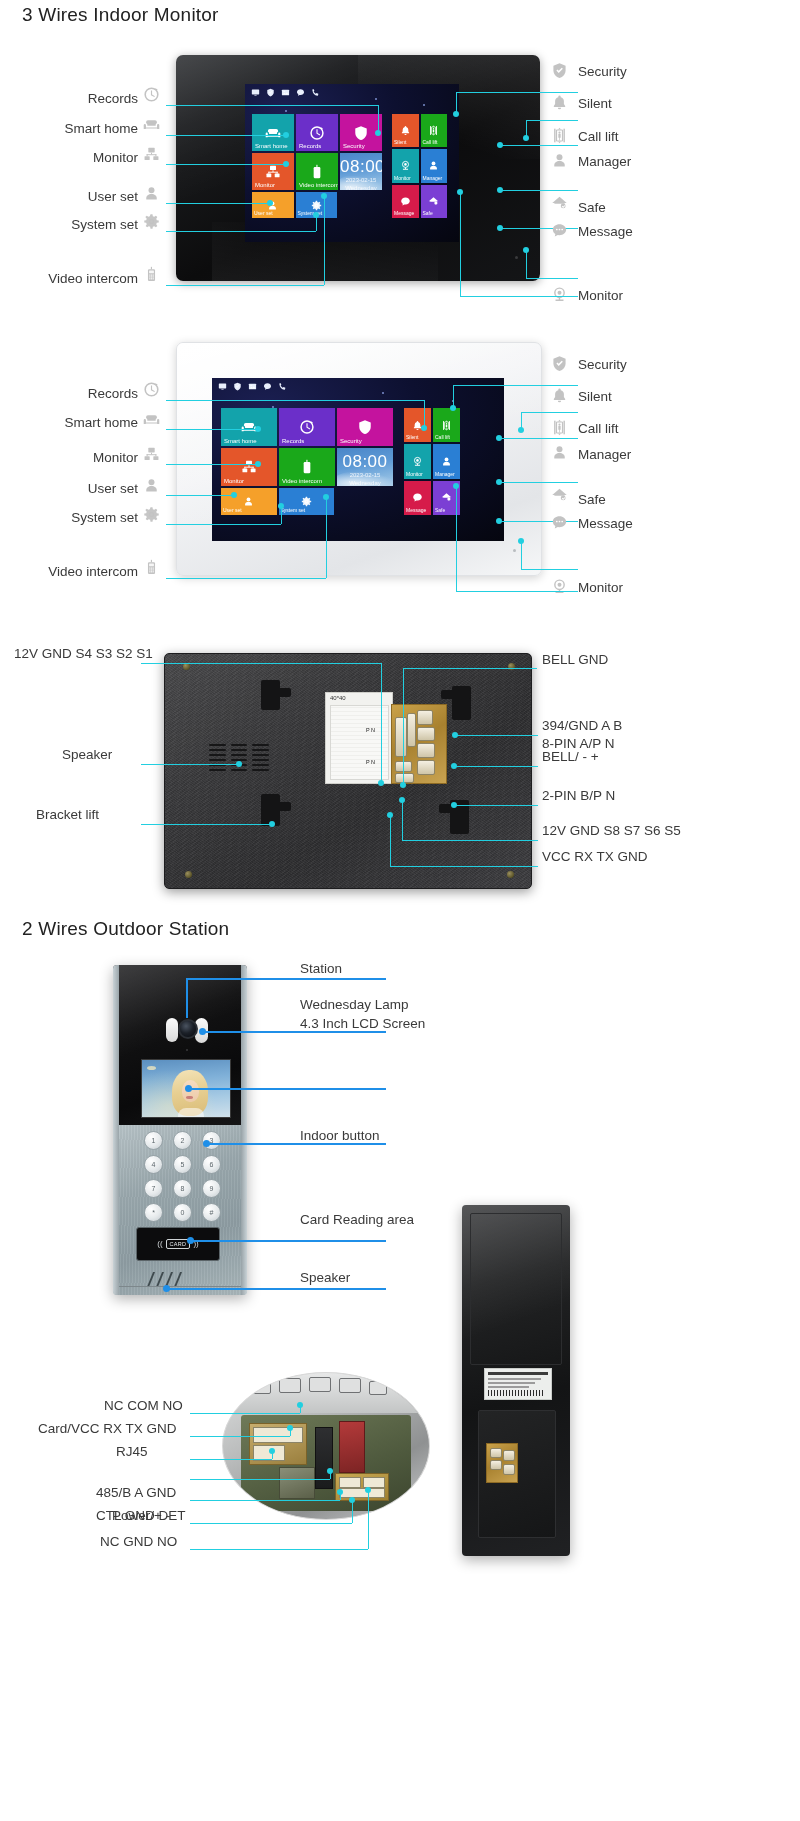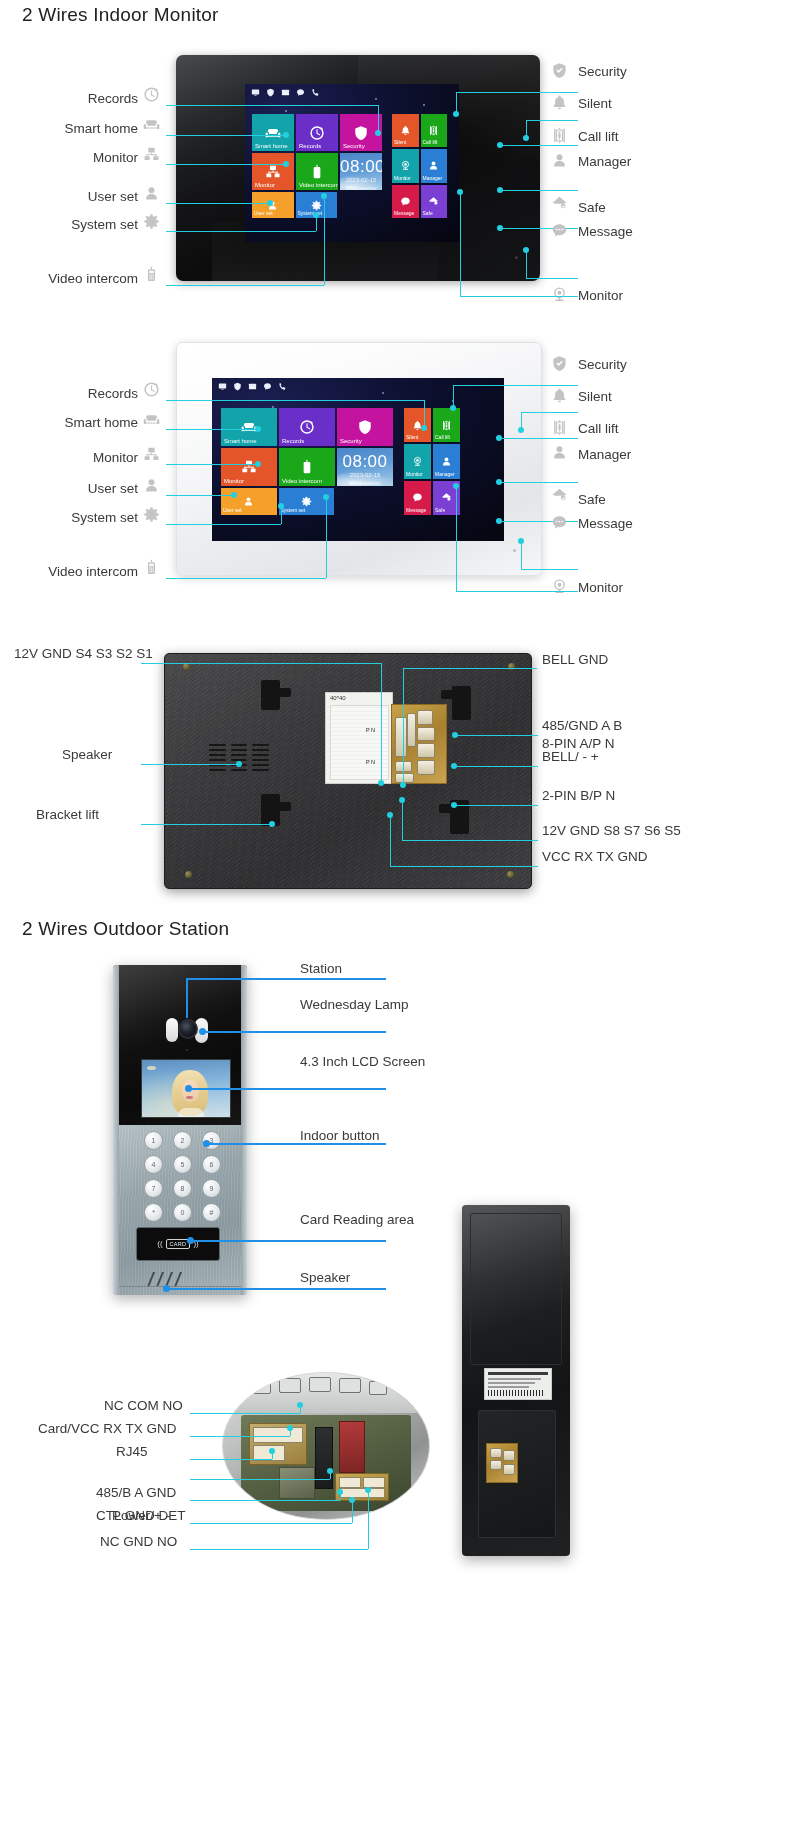--- a/index.html
+++ b/index.html
@@ -79,21 +79,21 @@
   .od-back{position:absolute;border-radius:4px;
      background:linear-gradient(165deg,#3a3b3d 0%,#232425 22%,#131415 55%,#202123 100%);
      box-shadow:0 4px 14px rgba(0,0,0,.32);}
   .od-back-sticker{position:absolute;background:#eceeec;border:1px solid #c9ccc9;}
   .pcb-oval{position:absolute;border-radius:50%;overflow:hidden;border:1px solid #d8d8d8;
      background:linear-gradient(150deg,#dfe0e0,#b9bbbb 35%,#8f9192 70%,#cdcfcf);}
 </style>
 </head>
 <body>
 
-<div class="abs sect-title" style="left:22px;top:4px;">2 Wires Indoor Monitor</div>
+<div class="abs sect-title" style="left:22px;top:4px;">3 Wires Indoor Monitor</div>
 
 <div class="dev-black" style="left:176px;top:55px;width:364px;height:226px;">
   <div class="glare" style="left:0;top:0;width:100%;height:100%;border-radius:7px;
      background:linear-gradient(160deg,rgba(255,255,255,.12) 0%,rgba(255,255,255,.04) 20%,rgba(255,255,255,0) 42%);"></div>
   <div class="glare" style="left:50%;top:0;width:50%;height:46%;
      background:linear-gradient(200deg,rgba(255,255,255,.10),rgba(255,255,255,0) 70%);"></div>
   <div class="glare" style="left:10%;bottom:0;width:62%;height:26%;
      background:linear-gradient(10deg,rgba(255,255,255,.05),rgba(255,255,255,0) 80%);"></div>
   <div class="abs" style="right:22px;bottom:22px;width:3px;height:3px;border-radius:50%;background:#3a3a3c;"></div>
 </div>
@@ -949,21 +949,21 @@
     <div class="abs lbl" style="left:62px;top:747px;">Speaker</div>
     <div class="line" style="left:141px;top:764px;width:98px;"></div>
     <div class="dot" style="left:236px;top:761px;"></div>
     <div class="abs lbl" style="left:36px;top:807px;">Bracket lift</div>
     <div class="line" style="left:141px;top:824px;width:131px;"></div>
     <div class="dot" style="left:269px;top:821px;"></div>
     <div class="abs lbl" style="left:542px;top:652px;">BELL GND</div>
     <div class="line" style="left:403px;top:668px;width:134px;"></div>
     <div class="vline" style="left:403px;top:668px;height:117px;"></div>
     <div class="dot" style="left:400px;top:782px;"></div>
-    <div class="abs lbl" style="left:542px;top:718px;">485/GND A B</div>
+    <div class="abs lbl" style="left:542px;top:718px;">394/GND A B</div>
     <div class="line" style="left:455px;top:735px;width:83px;"></div>
     <div class="dot" style="left:452px;top:732px;"></div>
     <div class="abs lbl" style="left:542px;top:736px;">8-PIN A/P N</div>
     <div class="abs lbl" style="left:542px;top:749px;">BELL/ - +</div>
     <div class="line" style="left:454px;top:766px;width:84px;"></div>
     <div class="dot" style="left:451px;top:763px;"></div>
     <div class="abs lbl" style="left:542px;top:788px;">2-PIN B/P N</div>
     <div class="line" style="left:454px;top:805px;width:84px;"></div>
     <div class="dot" style="left:451px;top:802px;"></div>
     <div class="abs lbl" style="left:542px;top:823px;">12V GND S8 S7 S6 S5</div>
@@ -973,21 +973,21 @@
     <div class="abs lbl" style="left:542px;top:849px;">VCC  RX TX GND</div>
     <div class="line" style="left:390px;top:866px;width:148px;"></div>
     <div class="vline" style="left:390px;top:815px;height:51px;"></div>
     <div class="dot" style="left:387px;top:812px;"></div>
     <div class="abs lbl" style="left:300px;top:961px;">Station</div>
     <div class="line-b" style="left:186px;top:978px;width:200px;"></div>
     <div class="vline-b" style="left:186px;top:978px;height:40px;"></div>
     <div class="abs lbl" style="left:300px;top:997px;">Wednesday Lamp</div>
     <div class="line-b" style="left:202px;top:1031px;width:184px;"></div>
     <div class="dot-b" style="left:199px;top:1028px;"></div>
-    <div class="abs lbl" style="left:300px;top:1054px;">4.3 Inch LCD Screen</div>
+    <div class="abs lbl" style="left:300px;top:1016px;">4.3 Inch LCD Screen</div>
     <div class="line-b" style="left:188px;top:1088px;width:198px;"></div>
     <div class="dot-b" style="left:185px;top:1085px;"></div>
     <div class="abs lbl" style="left:300px;top:1128px;">Indoor button</div>
     <div class="line-b" style="left:206px;top:1143px;width:180px;"></div>
     <div class="dot-b" style="left:203px;top:1140px;"></div>
     <div class="abs lbl" style="left:300px;top:1212px;">Card Reading area</div>
     <div class="line-b" style="left:190px;top:1240px;width:196px;"></div>
     <div class="dot-b" style="left:187px;top:1237px;"></div>
     <div class="abs lbl" style="left:300px;top:1270px;">Speaker</div>
     <div class="line-b" style="left:166px;top:1288px;width:220px;"></div>

